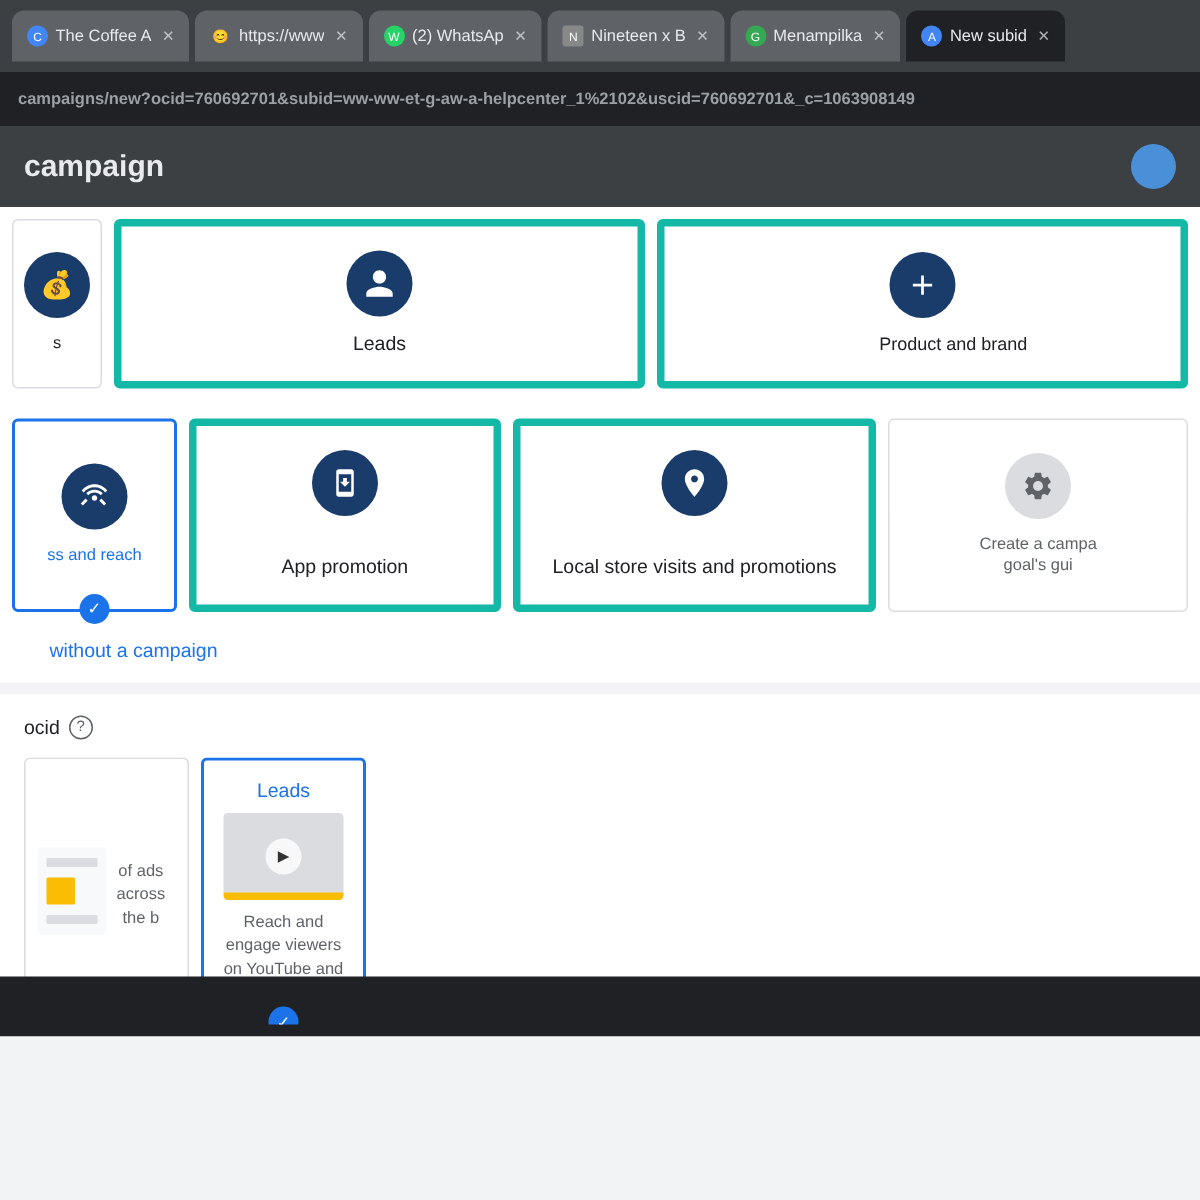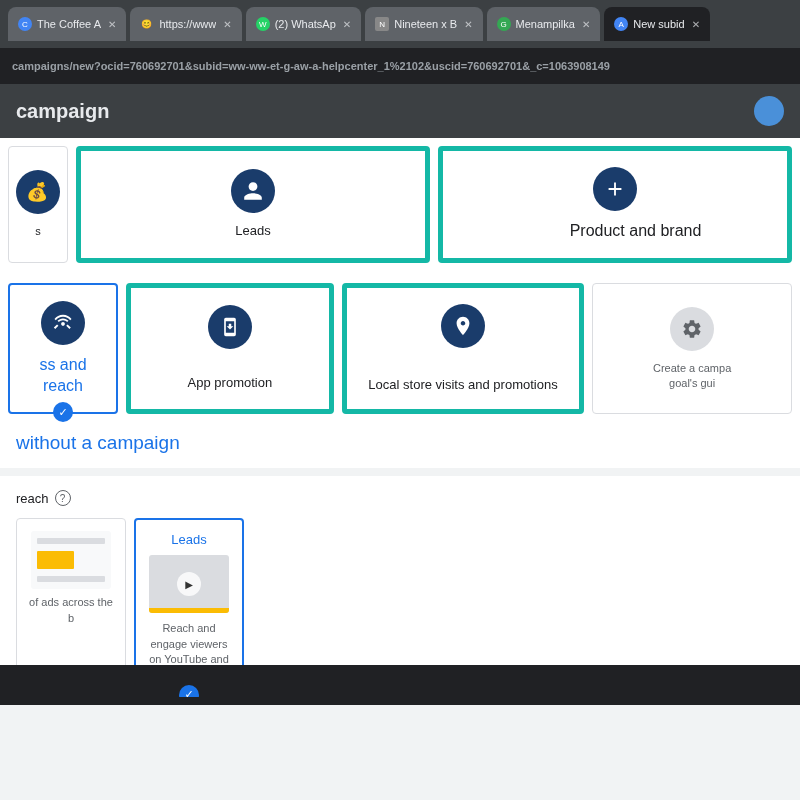--- a/index.html
+++ b/index.html
@@ -207,22 +207,22 @@
       display: flex;
       align-items: center;
       justify-content: center;
       color: #5f6368;
       font-size: 18px;
       margin-bottom: 10px;
     }
 
     
     .without-goal {
-      padding: 10px 16px 14px 16px;
-      font-size: 19px;
+      padding: 10px 16px 14px 33px;
+      font-size: 13px;
       color: #1a73e8;
       cursor: pointer;
     }
 
     
     .divider {
       height: 8px;
       background: #f1f3f4;
     }
 
@@ -319,21 +319,21 @@
       margin-top: 8px;
       line-height: 1.4;
     }
 
     
     .display-card {
       border: 1px solid #dadce0;
       border-radius: 4px;
       padding: 12px 8px;
       display: flex;
-      flex-direction: column;
+      flex-direction: row;
       align-items: center;
       cursor: pointer;
       width: 110px;
       flex-shrink: 0;
       background: #fff;
     }
     .display-card-img {
       width: 80px;
       height: 58px;
       background: #f8f9fa;
@@ -437,35 +437,35 @@
       <span class="card-label">Leads</span>
     </div>
 
 
     <div class="card">
       <div class="card-icon" style="background:#1a3c6b;">
         <svg width="22" height="22" viewBox="0 0 24 24" fill="white">
             <path d="M19 13H13v6h-2v-6H5v-2h6V5h2v6h6v2z"></path>
           </svg>
       </div>
-      <span class="card-label" style="font-size:16px;margin-left:41px;">Product and brand</span>
+      <span class="card-label" style="font-size:12px;margin-left:41px;">Product and brand</span>
     </div>
   </div>
 
   <div class="cards-row-2">
 
     <div class="card" style="border:2px solid #1a73e8;min-width:110px;flex:0 0 110px;position:relative;">
       <div class="check-badge" style="display:flex;position:absolute;bottom:-10px;left:50%;transform:translateX(-50%);width:20px;height:20px;background:#1a73e8;border-radius:50%;align-items:center;justify-content:center;color:white;font-size:11px;z-index:2;">✓</div>
       <div class="card-icon">
 
         <svg width="22" height="22" viewBox="0 0 24 24" fill="white">
             <path d="M3.5 18.5L2 17l3.5-3.5 1.5 1.5L3.5 18.5zm17-1.5l-1.5 1.5-3.5-3.5 1.5-1.5 3.5 3.5zM12 3C8.1 3 4.8 4.8 2.7 7.6L4.2 9c1.7-2.3 4.5-3.8 7.8-3.8s6.1 1.5 7.8 3.8l1.5-1.4C19.2 4.8 15.9 3 12 3zm0 4c-2.4 0-4.5 1-6 2.6L7.5 11C8.6 9.8 10.2 9 12 9s3.4.8 4.5 2l1.5-1.4C16.5 8 14.4 7 12 7zm0 4c-1.1 0-2 .9-2 2s.9 2 2 2 2-.9 2-2-.9-2-2-2z"></path>
           </svg>
       </div>
-      <span class="card-label" style="font-size:16px;color:#1a73e8;font-weight:500;">ss and reach</span>
+      <span class="card-label" style="font-size:11px;color:#1a73e8;font-weight:500;">ss and reach</span>
     </div>
 
     <div class="card" style="min-width:110px;flex:1;gap:16px;">
       <div class="card-icon">
 
         <svg width="20" height="22" viewBox="0 0 24 24" fill="white">
             <path d="M17 1.01L7 1c-1.1 0-2 .9-2 2v18c0 1.1.9 2 2 2h10c1.1 0 2-.9 2-2V3c0-1.1-.9-1.99-2-1.99zM17 19H7V5h10v14zm-5-4l-4-4h2.5V8h3v3H16l-4 4z"></path>
           </svg>
       </div>
       <span class="card-label">App promotion</span>
@@ -493,21 +493,21 @@
   </div>
 
   <div class="without-goal">
     <span>without a campaign</span>
   </div>
 
   <div class="divider"></div>
 
   <div class="type-section">
     <div class="type-label">
-      <span>reach</span>
+      <span>ocid</span>
       <div class="help-icon">?</div>
     </div>
 
     <div class="type-cards-row">
 
       <div class="display-card">
         <div class="display-card-img">
           <div class="display-bar" style="height:6px;background:#dadce0;border-radius:1px;margin-bottom:3px;"></div>
           <div class="display-bar orange" style="height:18px;background:#fbbc04;border-radius:1px;width:55%;margin-bottom:3px;"></div>
           <div class="display-bar" style="height:6px;background:#dadce0;border-radius:1px;"></div>

